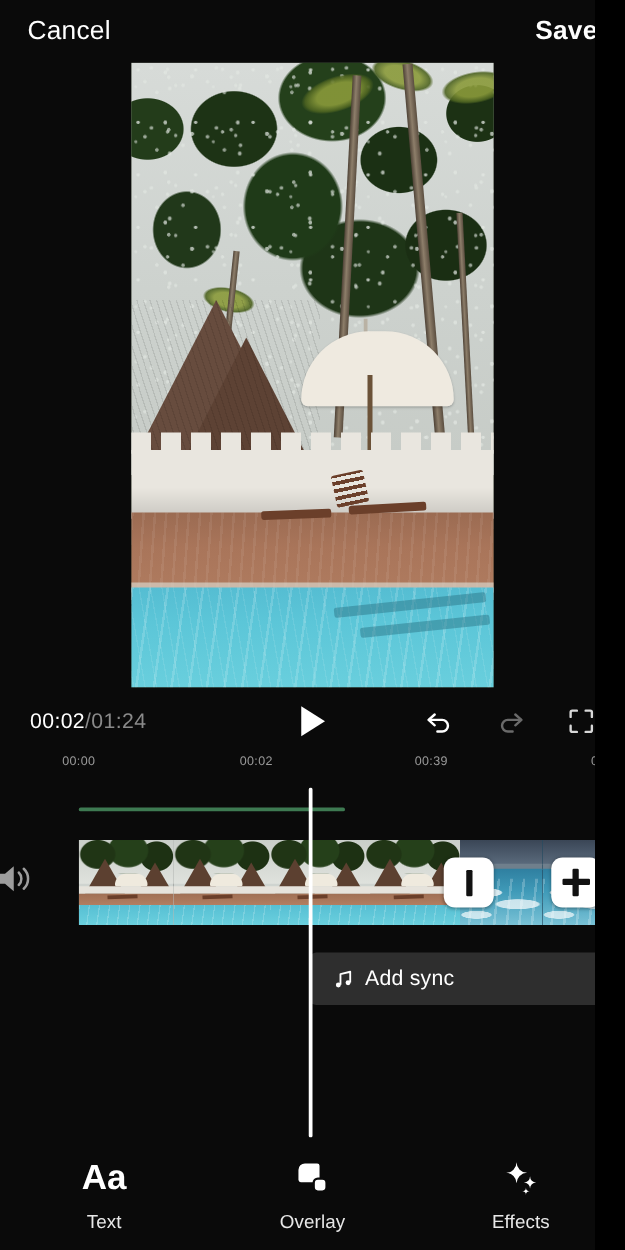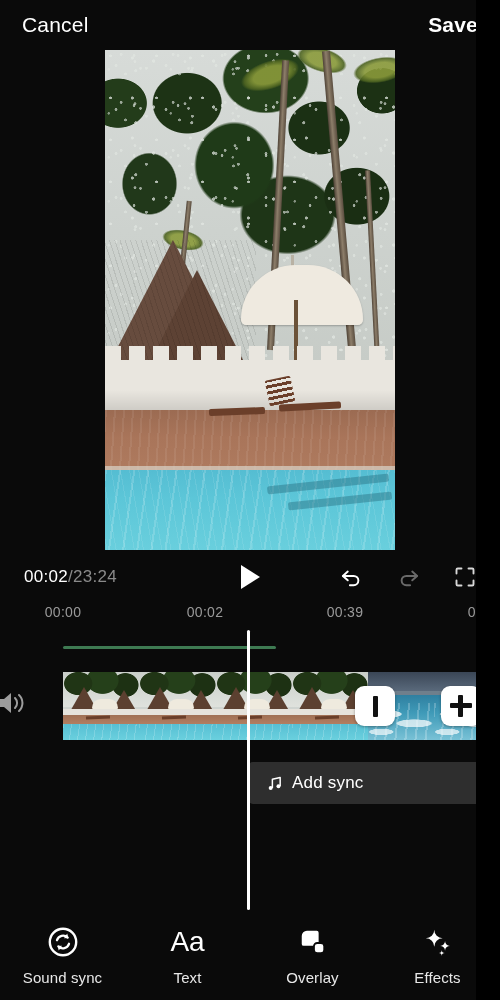--- a/index.html
+++ b/index.html
@@ -320,21 +320,21 @@
   
   .ruler {
     position: absolute;
     top: 604px; left: 0;
     width: 500px; height: 26px;
   }
   .tick {
     position: absolute;
     top: 0;
     transform: translateX(-50%);
-    font-size: 14px;
+    font-size: 10px;
     color: #9a9a9a;
     letter-spacing: .3px;
     white-space: nowrap;
   }
 
   
   .timeline {
     position: absolute;
     top: 630px; left: 0;
     width: 500px; height: 280px;
@@ -508,21 +508,21 @@
   }
   .tool-label {
     color: #e8e8e8;
     font-size: 15px;
     letter-spacing: .1px;
     white-space: nowrap;
   }
   .aa-glyph {
     color: #ffffff;
     font-size: 28px;
-    font-weight: 400;
+    font-weight: 700;
     line-height: 1;
     font-family: "Liberation Sans", sans-serif;
   }
 </style>
 </head>
 <body>
 
 <div class="app">
 
   <div class="header">
@@ -562,21 +562,21 @@
         <div class="pool"></div>
         <div class="pool-ripple"></div>
         <div class="pool-step"></div>
         <div class="pool-step pool-step2"></div>
       </div>
     </div>
   </div>
 
   <div class="playbar">
     <div class="time-code">
-      <span class="time-cur">00:02</span><span class="time-sep">/</span><span class="time-total">23:24</span>
+      <span class="time-cur">00:02</span><span class="time-sep">/</span><span class="time-total">01:24</span>
     </div>
 
     <button class="play-btn">
       <span class="play-tri"></span>
     </button>
 
     <button class="ctrl-icon ic-undo">
       <svg width="26" height="26" viewBox="0 0 24 24">
         <path d="M9 7 L4.5 11 L9 15" fill="none" stroke="#ffffff" stroke-width="1.8" stroke-linecap="round" stroke-linejoin="round"></path>
         <path d="M4.8 11 H14.5 a4.3 4.3 0 0 1 0 8.6 H11" fill="none" stroke="#ffffff" stroke-width="1.8" stroke-linecap="round"></path>
@@ -703,32 +703,20 @@
         <circle cx="17.6" cy="15.8" r="2.8" fill="#ffffff"></circle>
       </svg>
       <span class="add-sound-label">Add sync</span>
     </button>
 
     <div class="playhead"></div>
   </div>
 
   <div class="toolbar">
 
-    <button class="tool">
-      <span class="tool-icon">
-        <svg width="32" height="32" viewBox="0 0 32 32">
-          <circle cx="16" cy="16" r="13.2" fill="none" stroke="#ffffff" stroke-width="2.4"></circle>
-          <path d="M10 14.2 a6.4 6.4 0 0 1 10.6 -2.6" fill="none" stroke="#ffffff" stroke-width="2.3" stroke-linecap="round"></path>
-          <path d="M22 17.8 a6.4 6.4 0 0 1 -10.6 2.6" fill="none" stroke="#ffffff" stroke-width="2.3" stroke-linecap="round"></path>
-          <path d="M20.2 7.6 L21.4 12 L17 12.3 Z" fill="#ffffff"></path>
-          <path d="M11.8 24.4 L10.6 20 L15 19.7 Z" fill="#ffffff"></path>
-        </svg>
-      </span>
-      <span class="tool-label">Sound sync</span>
-    </button>
 
 
 
     <button class="tool">
       <span class="tool-icon">
         <span class="aa-glyph">Aa</span>
       </span>
       <span class="tool-label">Text</span>
     </button>
 

